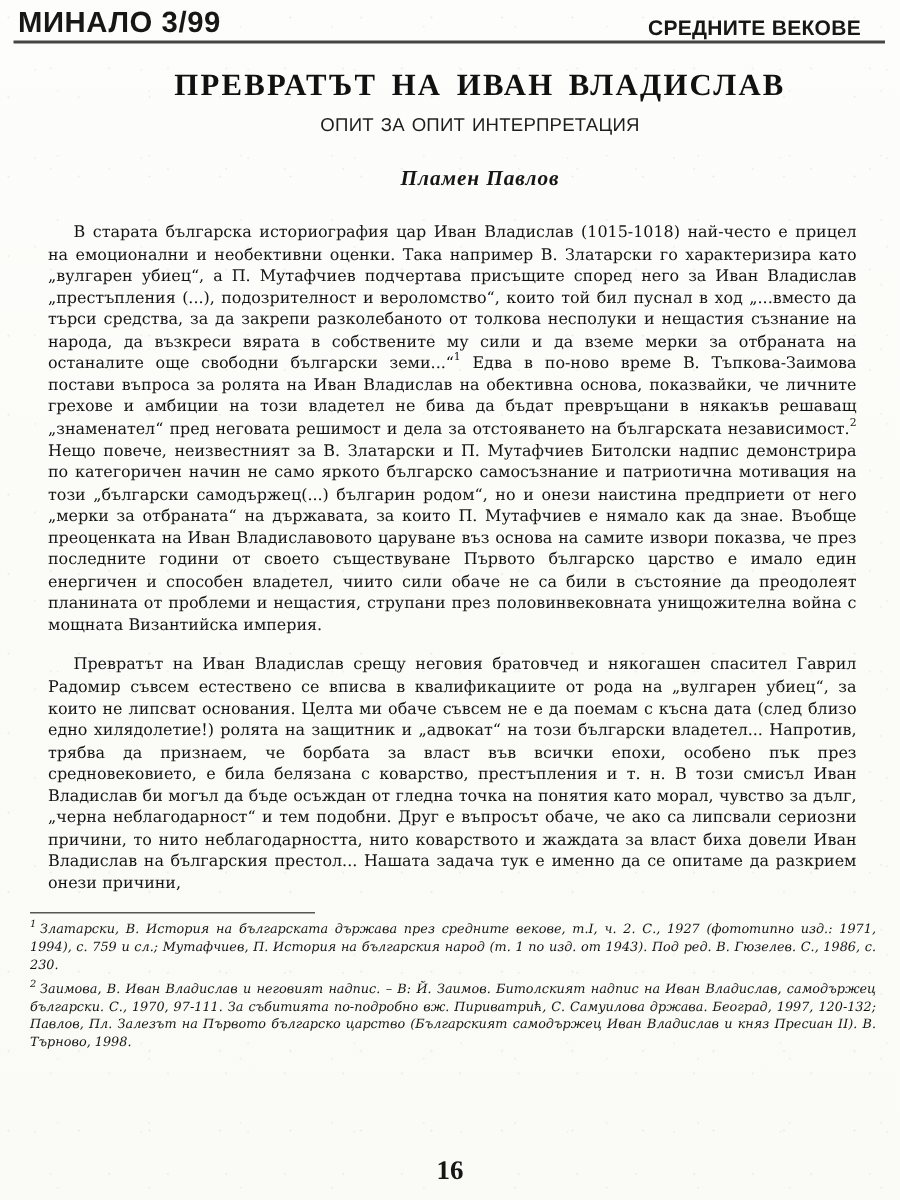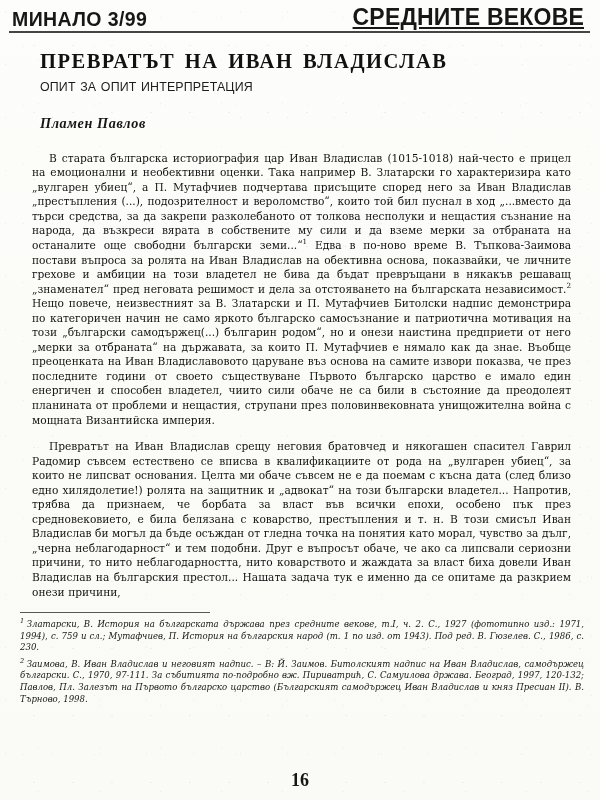--- a/index.html
+++ b/index.html
@@ -25,48 +25,47 @@
       linear-gradient(180deg, #fdfdfb 0%, #fbfbf8 45%, #fafaf7 100%);
     padding: 0;
     box-sizing: border-box;
   }
 
   
   .running-head {
     display: flex;
     justify-content: space-between;
     align-items: flex-end;
-    padding: 5px 16px 1px 12px;
+    padding: 5px 26px 1px 12px;
     box-sizing: border-box;
   }
   .running-head .rh-left,
   .running-head .rh-right {
     font-family: "Liberation Sans", "DejaVu Sans", sans-serif;
     font-weight: 700;
     font-size: 19.5px;
     letter-spacing: 0.4px;
     color: #171717;
     line-height: 1.05;
     white-space: nowrap;
   }
   .running-head .rh-right {
-    font-size: 23px;
+    font-size: 14px;
     letter-spacing: 0.2px;
-    text-decoration: underline;
   }
   .rule-head {
     height: 0;
     border-top: 2.2px solid #2b2b2b;
     margin: 1px 10px 0 9px;
     opacity: .88;
   }
 
   
   .titles {
-    text-align: left;
+    text-align: center;
     margin-top: 17px;
     margin-left: 40px;
   }
   .article-title {
     font-family: "Liberation Serif", "DejaVu Serif", serif;
     font-weight: 700;
     font-size: 20.5px;
     letter-spacing: 1.5px;
     color: #111;
     line-height: 1.15;

